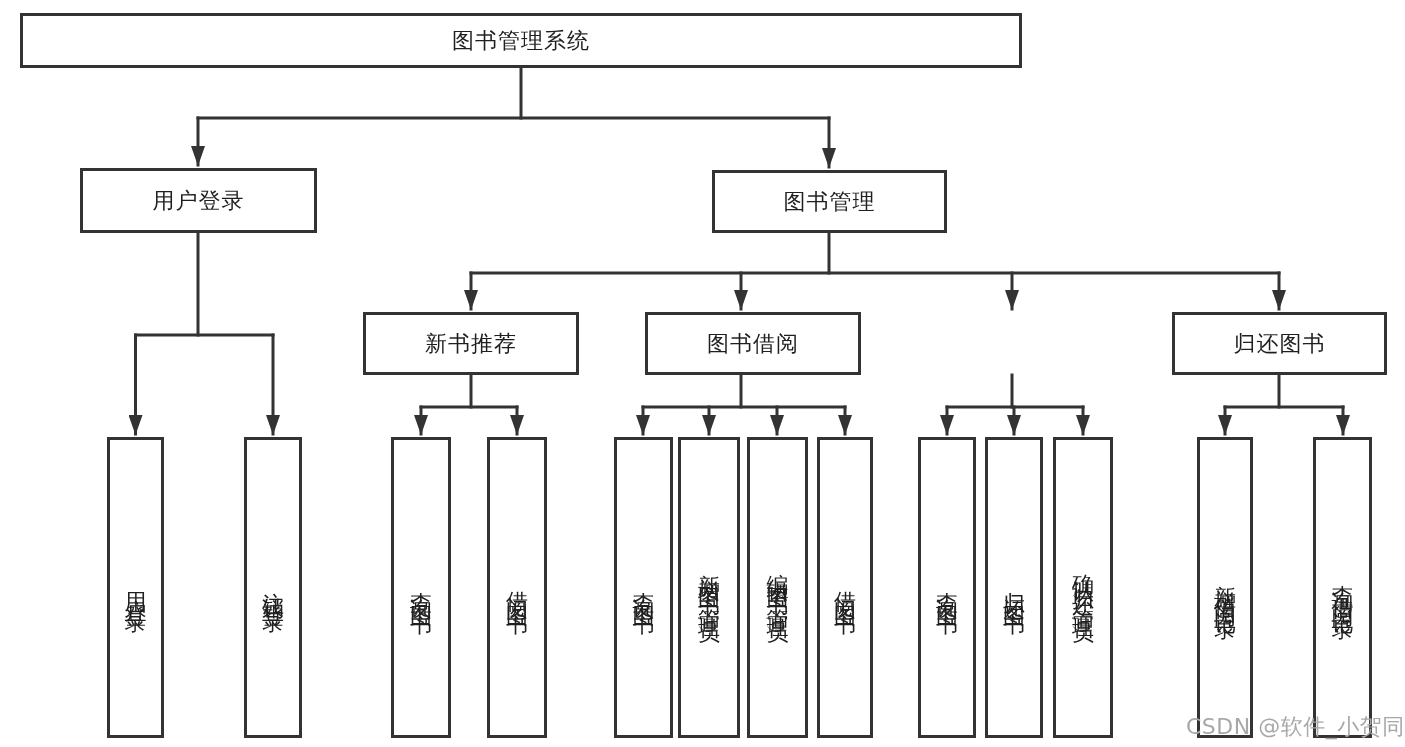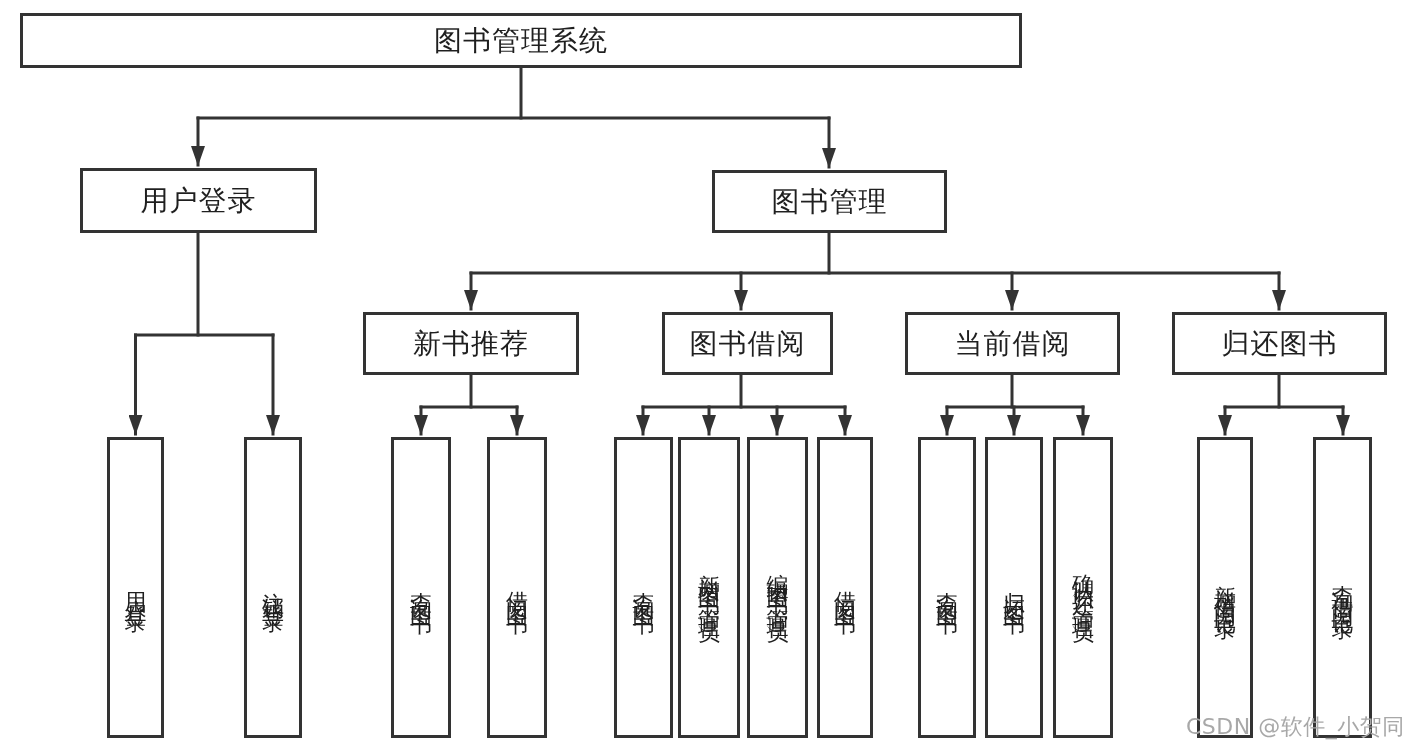--- a/index.html
+++ b/index.html
@@ -15,21 +15,21 @@
     position:absolute;
     box-sizing:border-box;
     border:3px solid #333333;
     background:#ffffff;
     display:flex;
     align-items:center;
     justify-content:center;
     z-index:1;
   }
   .box.h span{
-    font-size:28px;
+    font-size:22px;
     color:#1f1f1f;
     letter-spacing:1px;
     white-space:nowrap;
   }
   .box.v span{
     writing-mode:vertical-rl;
     text-orientation:mixed;
     font-size:22px;
     letter-spacing:7px;
     color:#1f1f1f;
@@ -107,25 +107,22 @@
   <div class="box h" style="left:80px;top:168px;width:237px;height:65px">
     <span>用户登录</span>
   </div>
   <div class="box h" style="left:363px;top:312px;width:216px;height:63px">
     <span>新书推荐</span>
   </div>
 
   <div class="box h" style="left:712px;top:170px;width:235px;height:63px">
     <span>图书管理</span>
   </div>
-  <div class="box h" style="left:662px;top:312px;width:171px;height:63px">
+  <div class="box h" style="left:645px;top:312px;width:216px;height:63px">
     <span>图书借阅</span>
-  </div>
-  <div class="box h" style="left:905px;top:312px;width:215px;height:63px">
-    <span>当前借阅</span>
   </div>
   <div class="box h" style="left:1172px;top:312px;width:215px;height:63px">
     <span>归还图书</span>
   </div>
 
   <div class="box v" style="left:107px;top:437px;width:57px;height:301px">
     <span>用户登录</span>
   </div>
   <div class="box v" style="left:244px;top:437px;width:58px;height:301px">
     <span>注销登录</span>

